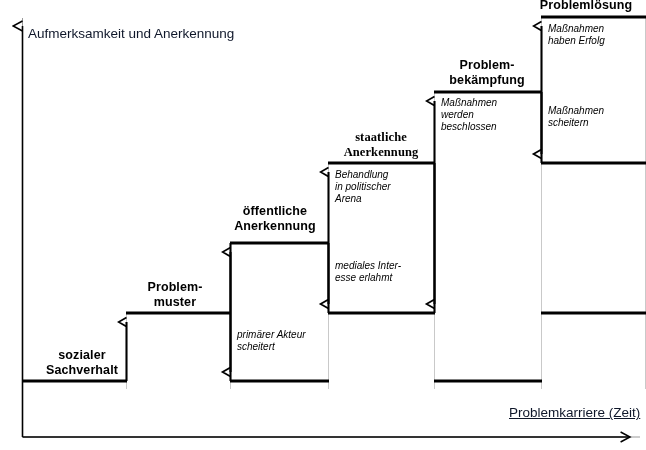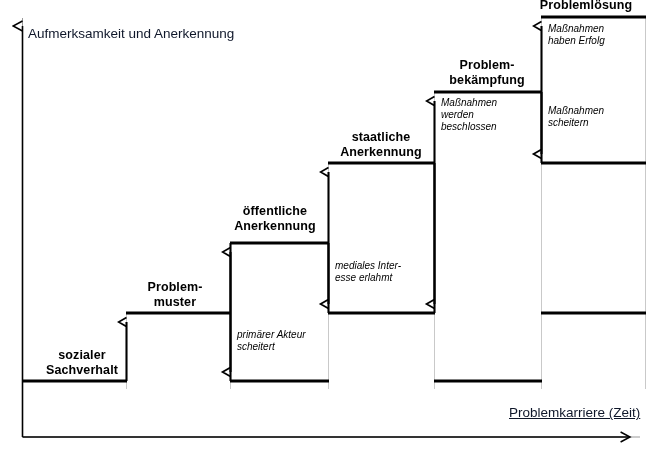--- a/index.html
+++ b/index.html
@@ -126,30 +126,33 @@
 
   <div class="lbl stage-title center" style="left:24px; top:348px; width:116px;">sozialer
 Sachverhalt</div>
 
   <div class="lbl stage-title center" style="left:123px; top:280px; width:104px;">Problem-
 muster</div>
 
   <div class="lbl stage-title center" style="left:219px; top:204px; width:112px;">öffentliche
 Anerkennung</div>
 
-  <div class="lbl stage-title center" style="left:326px; top:130px; width:110px;">staatliche
+  <div class="lbl stage-title center" style="left:326px; top:130px; width:110px;font-family:Liberation Serif, serif;">staatliche
 Anerkennung</div>
 
   <div class="lbl stage-title center" style="left:430px; top:58px; width:114px;">Problem-
 bekämpfung</div>
 
   <div class="lbl stage-title center" style="left:527px; top:-2px; width:118px;">Problemlösung</div>
 
 
 
+  <div class="lbl transition" style="left:335px; top:169px;">Behandlung
+in politischer
+Arena</div>
 
   <div class="lbl transition" style="left:441px; top:97px;">Maßnahmen
 werden
 beschlossen</div>
 
   <div class="lbl transition" style="left:548px; top:23px;">Maßnahmen
 haben Erfolg</div>
 
   <div class="lbl transition" style="left:237px; top:329px;">primärer Akteur
 scheitert</div>

